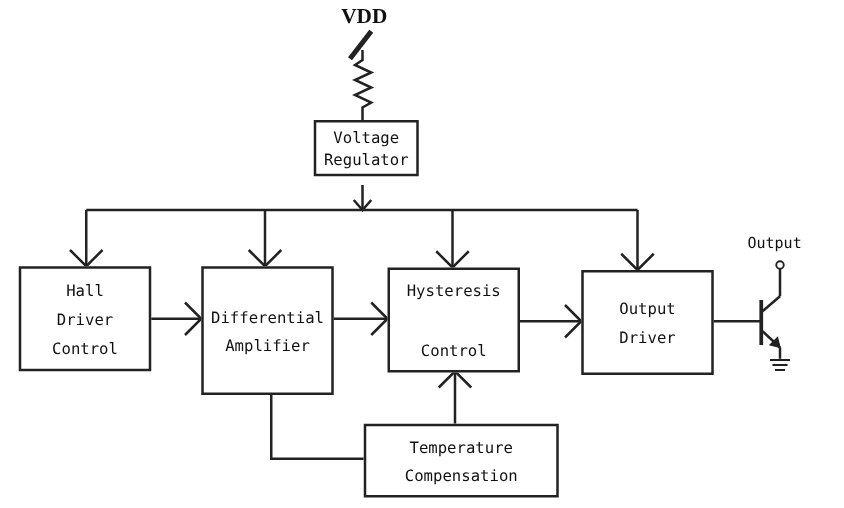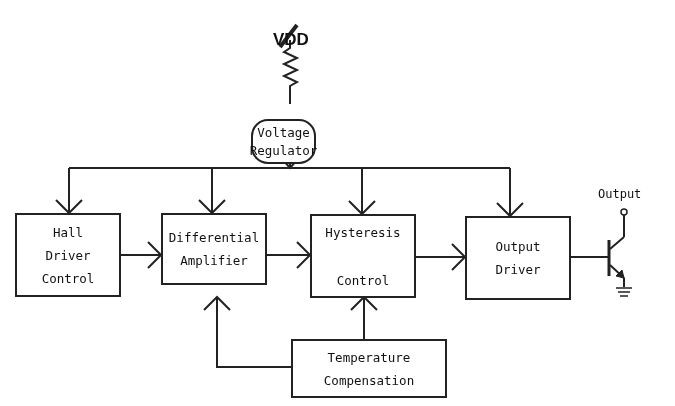--- a/index.html
+++ b/index.html
@@ -1,20 +1,20 @@
 <!DOCTYPE html>
 <html><head>
 <meta charset="utf-8">
 <style>
   html, body { margin:0; padding:0; background:#ffffff; }
   body { width:675px; height:406px; position:relative; overflow:hidden; font-family:"DejaVu Sans Mono", "Liberation Mono", monospace; color:#111; }
   svg { position:absolute; left:0; top:0; }
   .box { position:absolute; border:2px solid #222; box-sizing:border-box; background:#fff; display:flex; flex-direction:column; align-items:center; justify-content:center; text-align:center; font-size:12.5px; line-height:23px; }
   .lbl { position:absolute; font-size:12px; }
-  .vdd { position:absolute; left:273px; top:3px; font-size:17px; font-family:Liberation Sans, sans-serif; font-weight:bold; letter-spacing:0px;margin-top:27px; }
+  .vdd { position:absolute; left:273px; top:3px; font-size:17px; font-family:Liberation Serif, serif; font-weight:bold; letter-spacing:0px; }
 </style>
 </head>
 <body>
 
 <svg width="675" height="406">
   <g stroke="#222" stroke-width="2" fill="none">
 
     <line x1="280" y1="47" x2="297" y2="25" stroke-width="4"></line>
 
     <polyline points="290,40 290,48 284,52 297,58 284,64 297,70 284,76 297,82 290,86 290,104"></polyline>
@@ -58,32 +58,32 @@
   </g>
   <g stroke="#222" stroke-width="1.5">
     <line x1="616" y1="288" x2="632" y2="288"></line>
     <line x1="618" y1="292" x2="630" y2="292"></line>
     <line x1="620" y1="296" x2="628" y2="296"></line>
   </g>
 </svg>
 
 <div class="vdd">VDD</div>
 
-<div class="box" style="left:251px;top:119px;width:65px;height:45px;line-height:18px;border-radius:17px;">
+<div class="box" style="left:251px;top:96px;width:84px;height:45px;line-height:18px;">
   <span>Voltage</span>
   <span>Regulator</span>
 </div>
 
 <div class="box" style="left:15px;top:213px;width:106px;height:84px;align-items:center;">
   <span>Hall</span>
   <span>Driver</span>
   <span>Control</span>
 </div>
 
-<div class="box" style="left:161px;top:213px;width:106px;height:72px;">
+<div class="box" style="left:161px;top:213px;width:106px;height:103px;">
   <span>Differential</span>
   <span>Amplifier</span>
 </div>
 
 <div class="box" style="left:310px;top:214px;width:106px;height:84px;gap:25px;">
   <span>Hysteresis</span>
   <span>Control</span>
 </div>
 
 <div class="box" style="left:465px;top:216px;width:106px;height:84px;">

